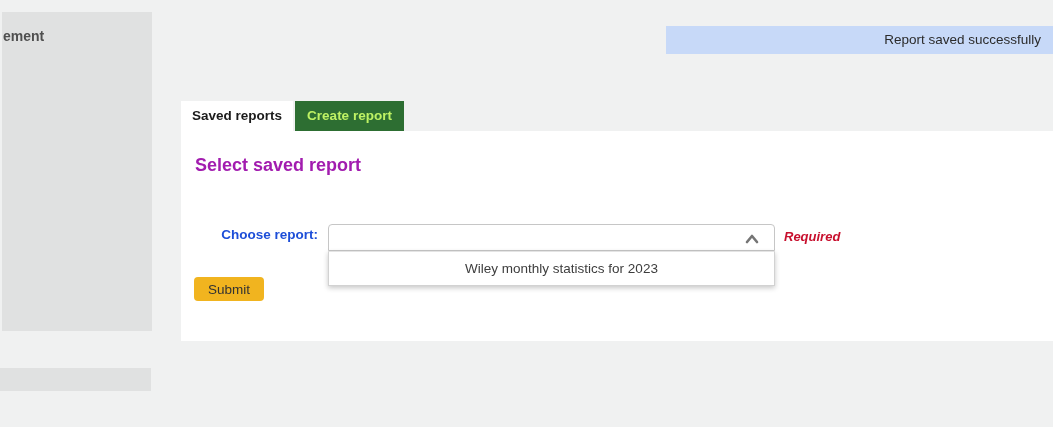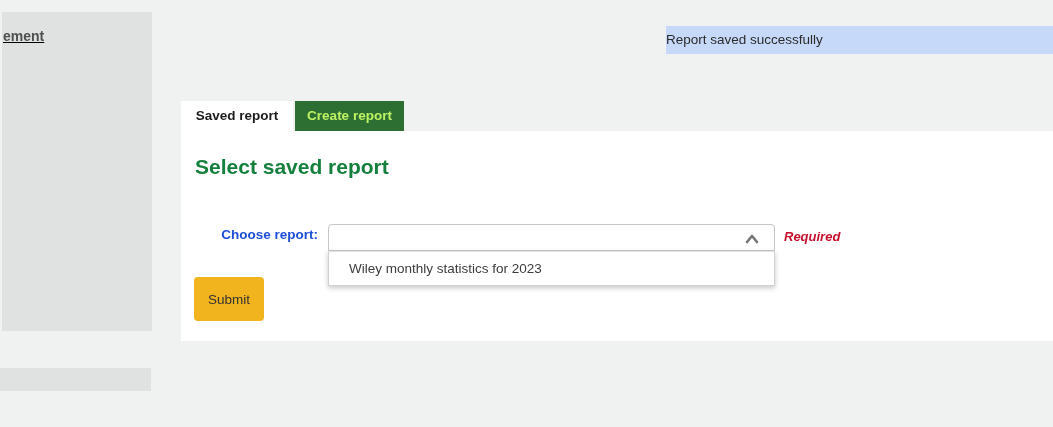--- a/index.html
+++ b/index.html
@@ -14,21 +14,20 @@
     overflow: hidden;
   }
 
   
   .sidebar-block {
     position: absolute;
     left: 2px; top: 12px;
     width: 150px; height: 319px;
     background: #e0e1e1;
     padding: 15px 0 0 1px;
-    text-decoration: underline;
   }
   .sidebar-partial-text {
     font-size: 14px;
     font-weight: 700;
     color: #4f4f4f;
   }
   .sidebar-strip {
     position: absolute;
     left: 0; top: 368px;
     width: 151px; height: 23px;
@@ -37,21 +36,21 @@
 
   
   .toast {
     position: absolute;
     left: 666px; top: 26px;
     width: 387px; height: 28px;
     background: #c7d9f8;
     color: #2b2b2b;
     font-size: 13.5px;
     line-height: 28px;
-    text-align: left;
+    text-align: right;
     padding-right: 12px;
   }
 
   
   .page-title {
     position: absolute;
     left: 181px; top: 67px;
     font-size: 17.5px;
     font-weight: 700;
     color: #4a4a4a;
@@ -83,23 +82,23 @@
   .content {
     position: absolute;
     left: 181px; top: 131px;
     width: 872px; height: 210px;
     background: #ffffff;
   }
 
   .section-heading {
     position: absolute;
     left: 195px; top: 155px;
-    font-size: 21px;
-    font-weight: 700;
-    color: #15803d;
+    font-size: 18px;
+    font-weight: 700;
+    color: #a21caf;
   }
 
   .choose-label {
     position: absolute;
     left: 195px; top: 227px;
     width: 123px;
     text-align: right;
     font-size: 13.5px;
     font-weight: 700;
     color: #1d4ed8;
@@ -153,27 +152,28 @@
     box-shadow: 0 2px 5px rgba(0,0,0,0.22);
     z-index: 5;
   }
   .dropdown-option {
     height: 33px;
     line-height: 33px;
     padding-left: 20px;
     font-size: 13.5px;
     color: #3d3d3d;
     cursor: pointer;
+    text-align: center;
   }
 
   
   .submit-btn {
     position: absolute;
     left: 194px; top: 277px;
-    width: 70px; height: 44px;
+    width: 70px; height: 24px;
     background: #f1b41f;
     border: none;
     border-radius: 4px;
     font-family: "Liberation Sans", sans-serif;
     font-size: 13.5px;
     color: #333333;
     cursor: pointer;
   }
 </style>
 </head>
@@ -182,21 +182,21 @@
 <div class="screen">
 
   <div class="sidebar-block">
     <span class="sidebar-partial-text">ement</span>
   </div>
   <div class="sidebar-strip"></div>
 
   <div class="toast">Report saved successfully</div>
 
 
-  <div class="tab tab-saved">Saved report</div>
+  <div class="tab tab-saved">Saved reports</div>
   <div class="tab tab-create">Create report</div>
 
   <div class="content"></div>
 
   <h2 class="section-heading">Select saved report</h2>
 
   <label class="choose-label">Choose report:</label>
 
   <div class="combobox">
     <input type="text" value="" style="">

